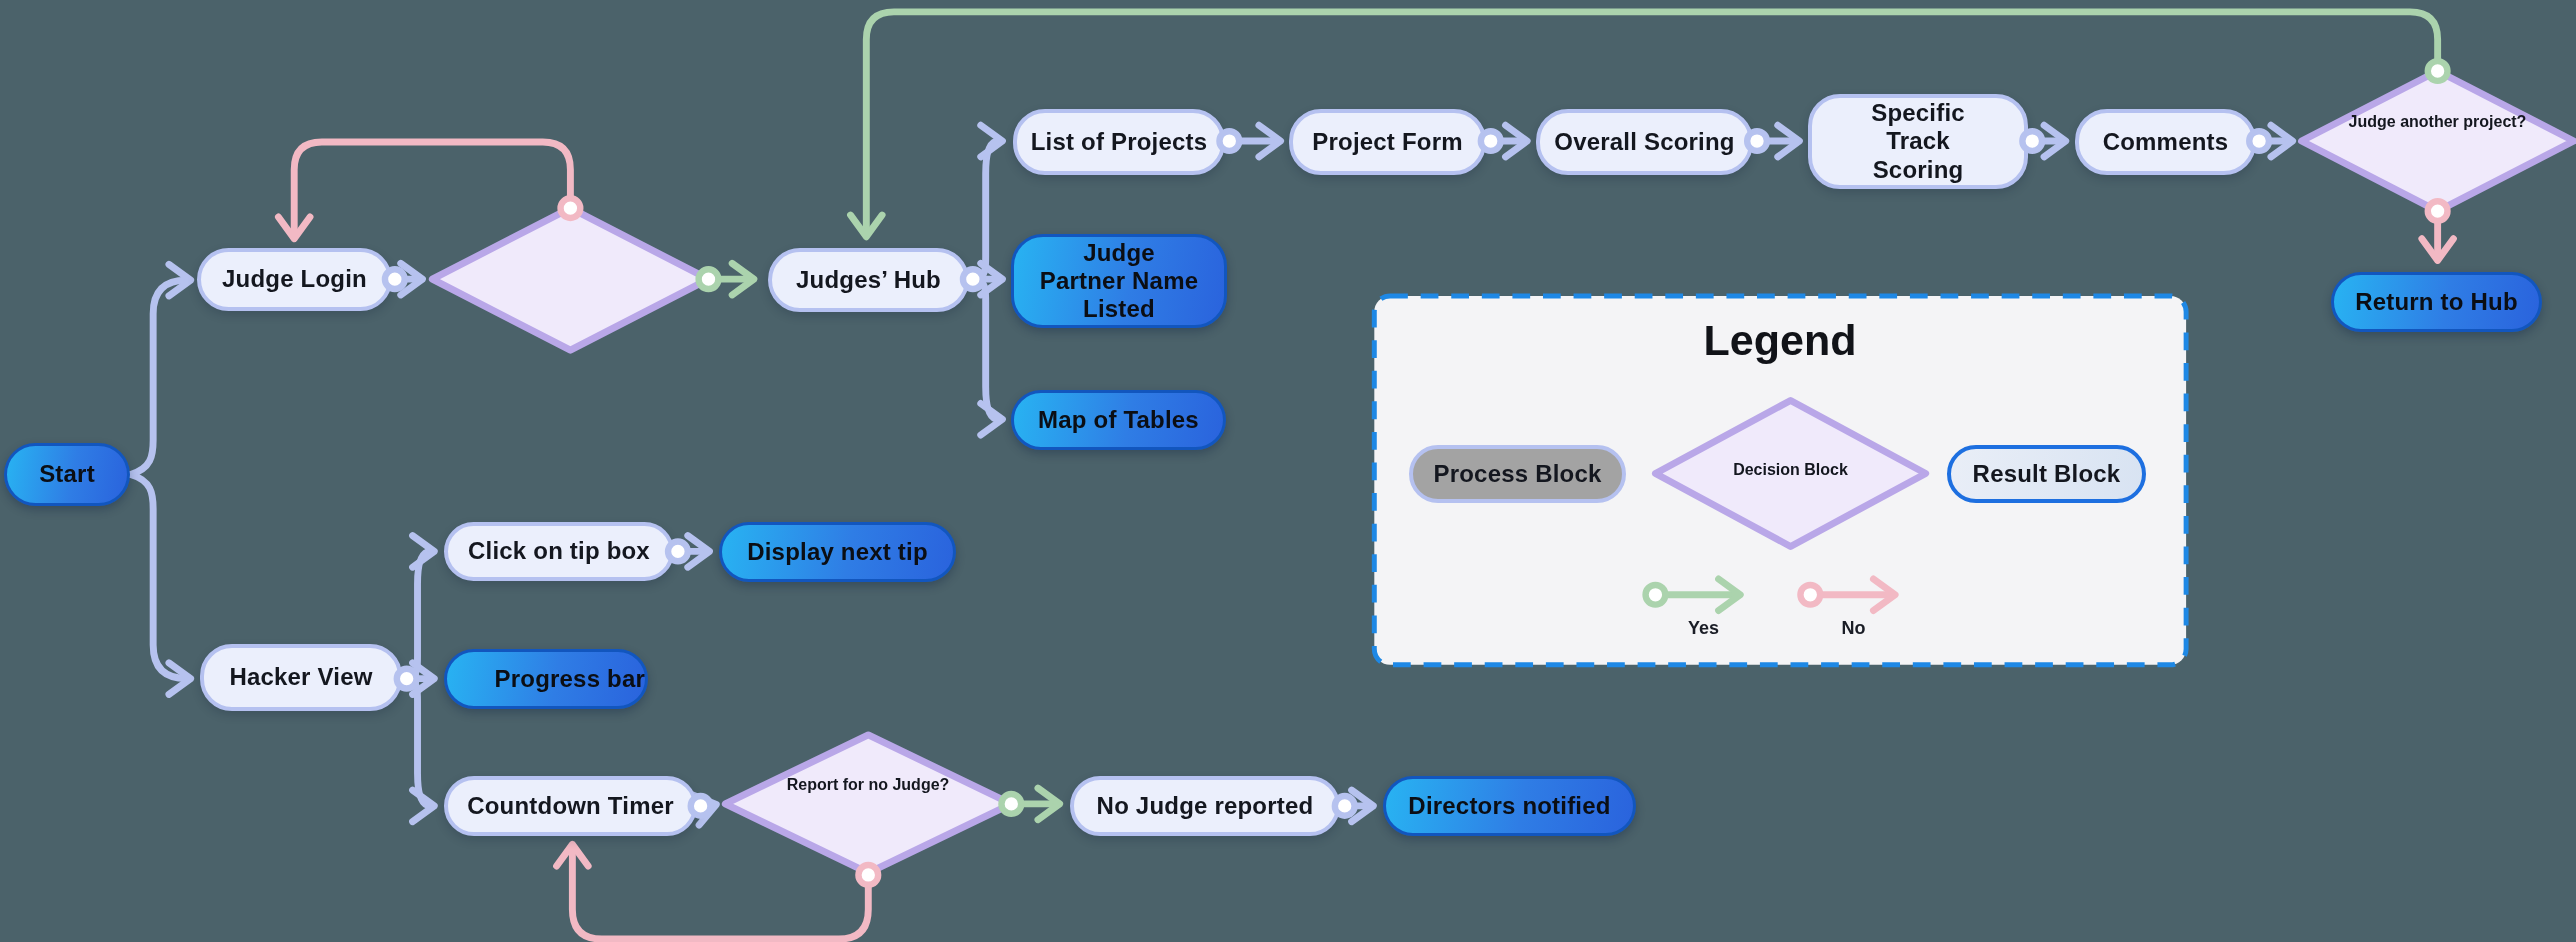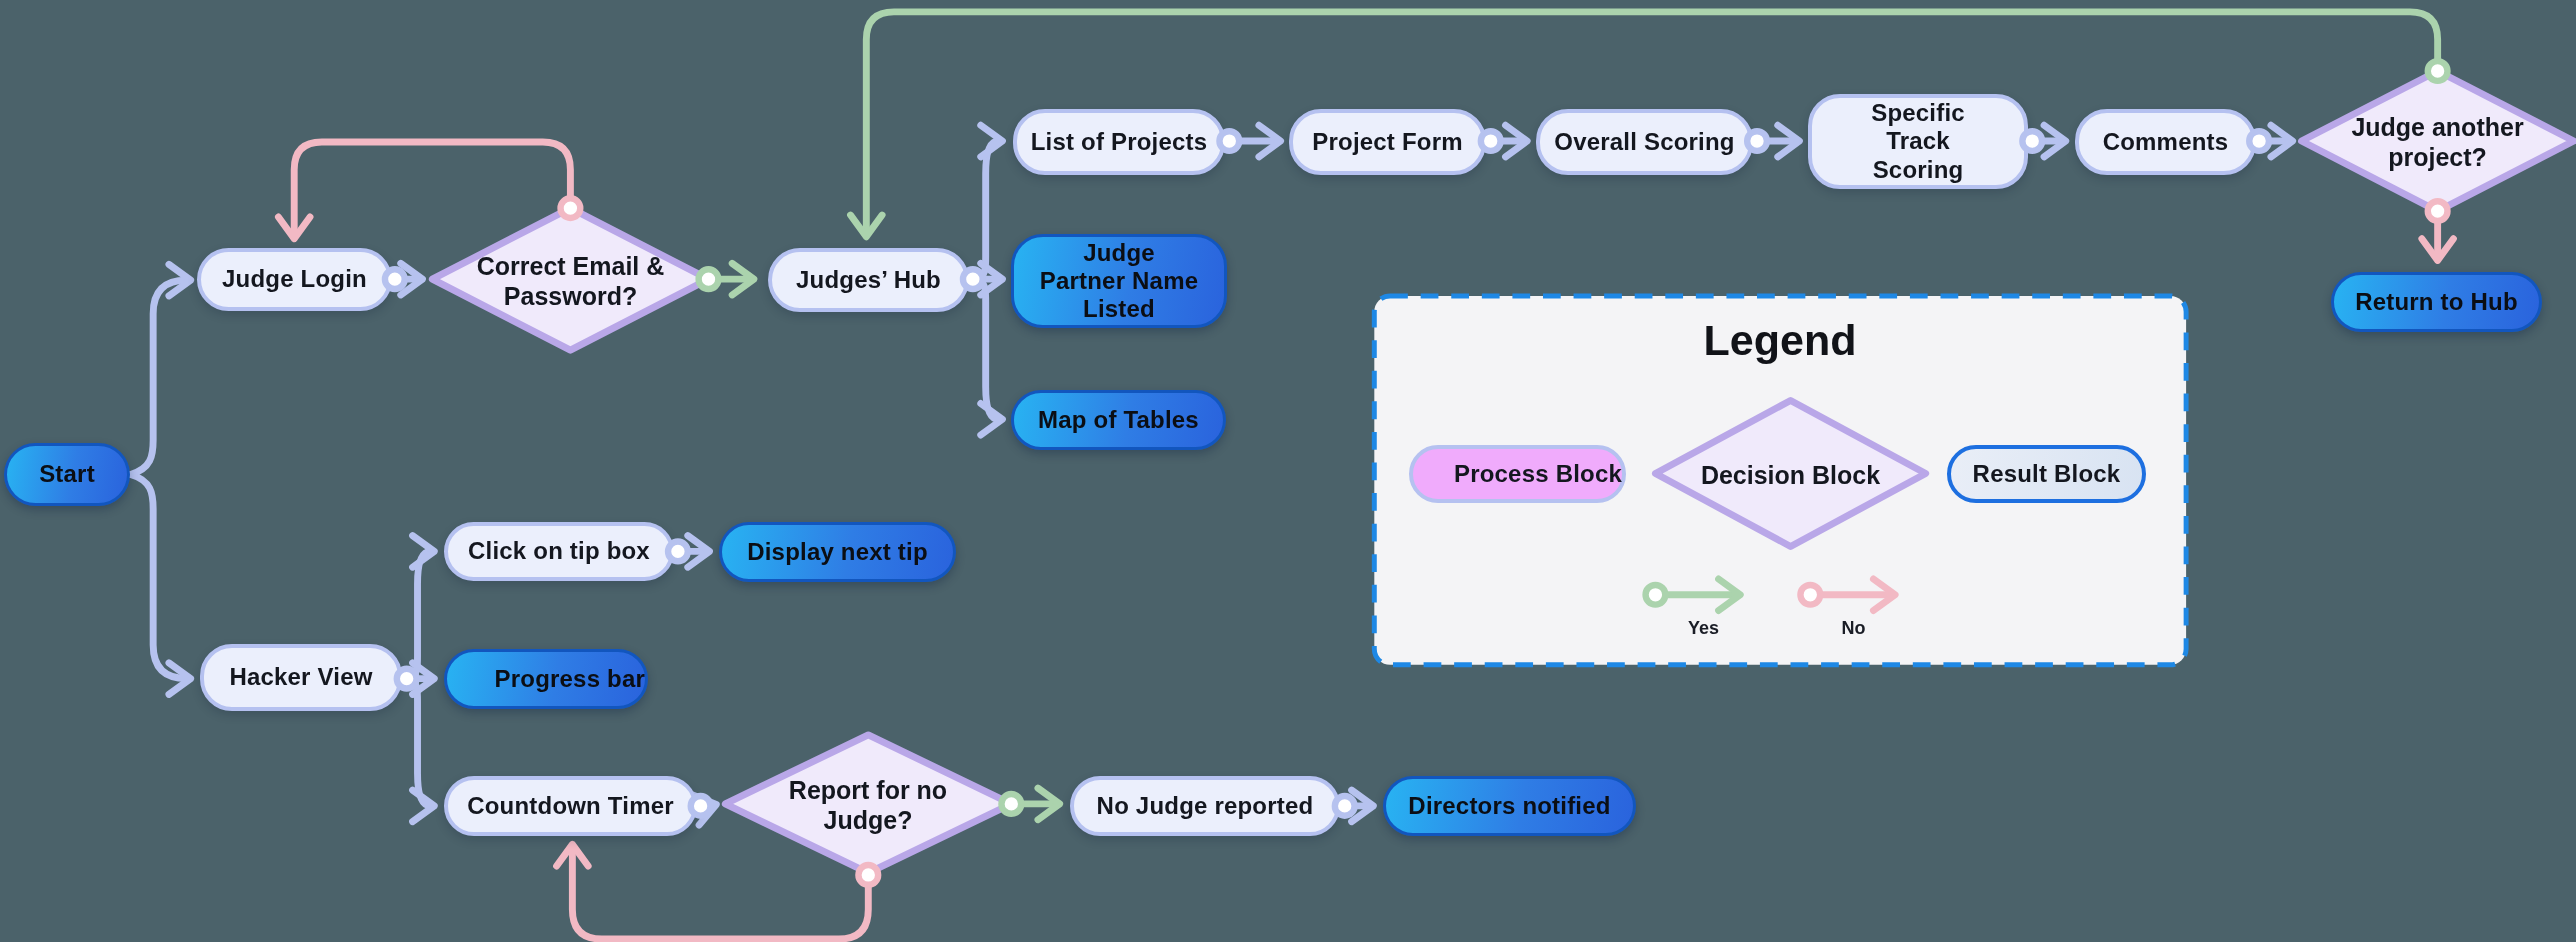--- a/index.html
+++ b/index.html
@@ -28,30 +28,29 @@
     box-shadow:0 4px 10px rgba(20,30,55,.22);
   }
   .result{
     background:linear-gradient(100deg,var(--result_gradient_start,#28b3f2) 0%,#2f7de5 55%,var(--result_gradient_end,#2a63dd) 100%);
     border:3px solid var(--result_border,#1256be);
     box-shadow:0 4px 10px rgba(10,25,60,.3);
     color:#0b0e14;
   }
   .dlabel{
     position:absolute;z-index:3;
-    text-align:center;font-weight:700;font-size:25px;line-height:1.2;
+    text-align:center;font-weight:700;font-size:16px;line-height:1.2;
   }
   .legend-title{
     position:absolute;z-index:3;text-align:center;
     font-weight:800;font-size:43px;color:#111318;
   }
   .legend-sample-process{
-    background:#f0abfc;border:4px solid var(--process_border,#b5c1f0);
+    background:#a3a3a3;border:4px solid var(--process_border,#b5c1f0);
     box-shadow:none;
-    justify-content:flex-end;
   }
   .legend-sample-result{
     background:linear-gradient(100deg,#e9eef7 0%,#d8e3f2 100%);
     border:4px solid #1d6fe0;box-shadow:none;color:#14171f;
   }
   .yesno{
     position:absolute;z-index:3;text-align:center;
     font-weight:700;font-size:18px;color:#1a1d26;
   }
 </style>
@@ -165,21 +164,20 @@
   <div class="node process" style="left:444px;top:776px;width:253px;height:60px;">
       <span>Countdown Timer</span>
     </div>
   <div class="node process" style="left:1070px;top:776px;width:270px;height:60px;">
       <span>No Judge reported</span>
     </div>
   <div class="node result" style="left:1383px;top:776px;width:253px;height:60px;">
       <span>Directors notified</span>
     </div>
 
-  <div class="dlabel" style="left:462px;top:251px;width:217px;">Correct Email &amp; Password?</div>
   <div class="dlabel" style="left:2339px;top:112px;width:197px;">Judge another project?</div>
   <div class="dlabel" style="left:779px;top:775px;width:178px;">Report for no Judge?</div>
 
   <div class="legend-title" style="left:1374px;top:316px;width:812px;">Legend</div>
   <div class="node process legend-sample-process" style="left:1409px;top:445px;width:217px;height:58px;">
       <span>Process Block</span>
     </div>
   <div class="dlabel" style="left:1682px;top:460px;width:217px;">Decision Block</div>
   <div class="node legend-sample-result" style="left:1947px;top:445px;width:199px;height:58px;border-radius:30px;">
       <span>Result Block</span>

